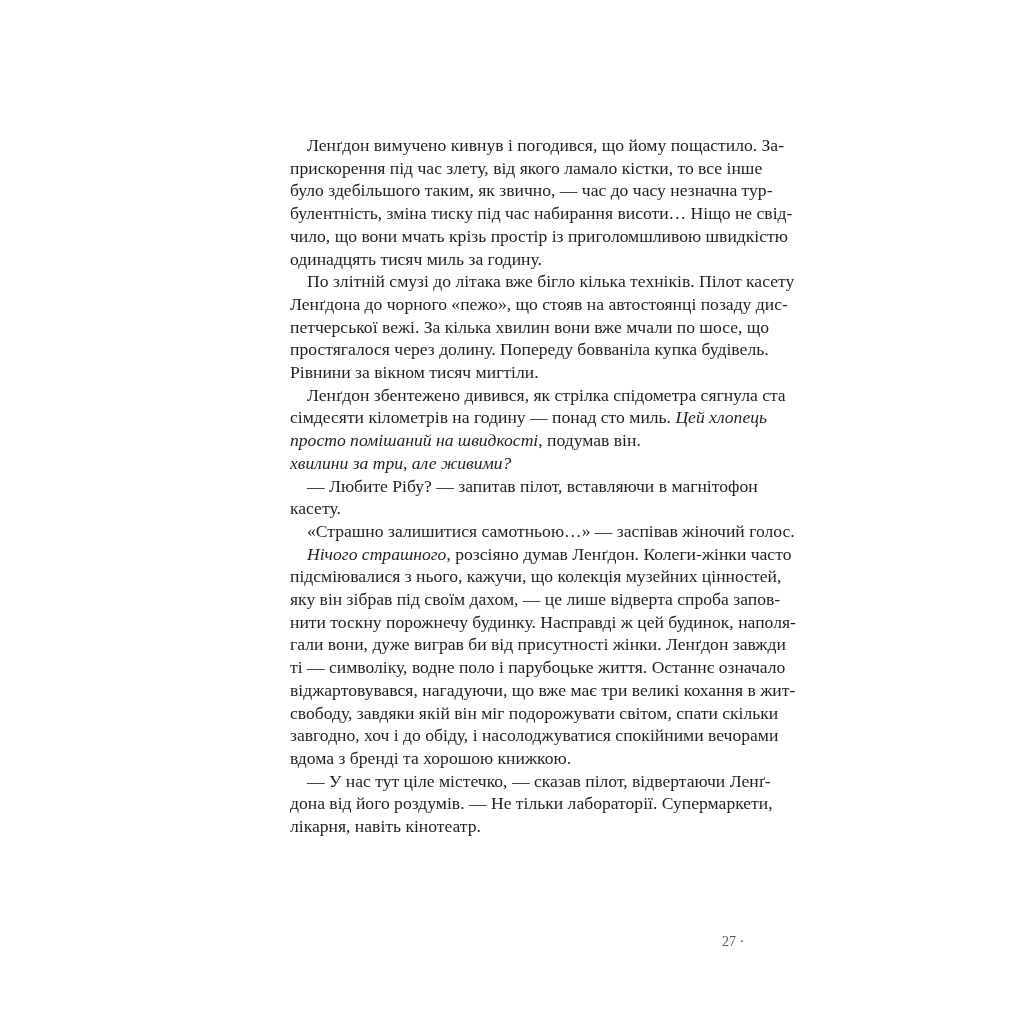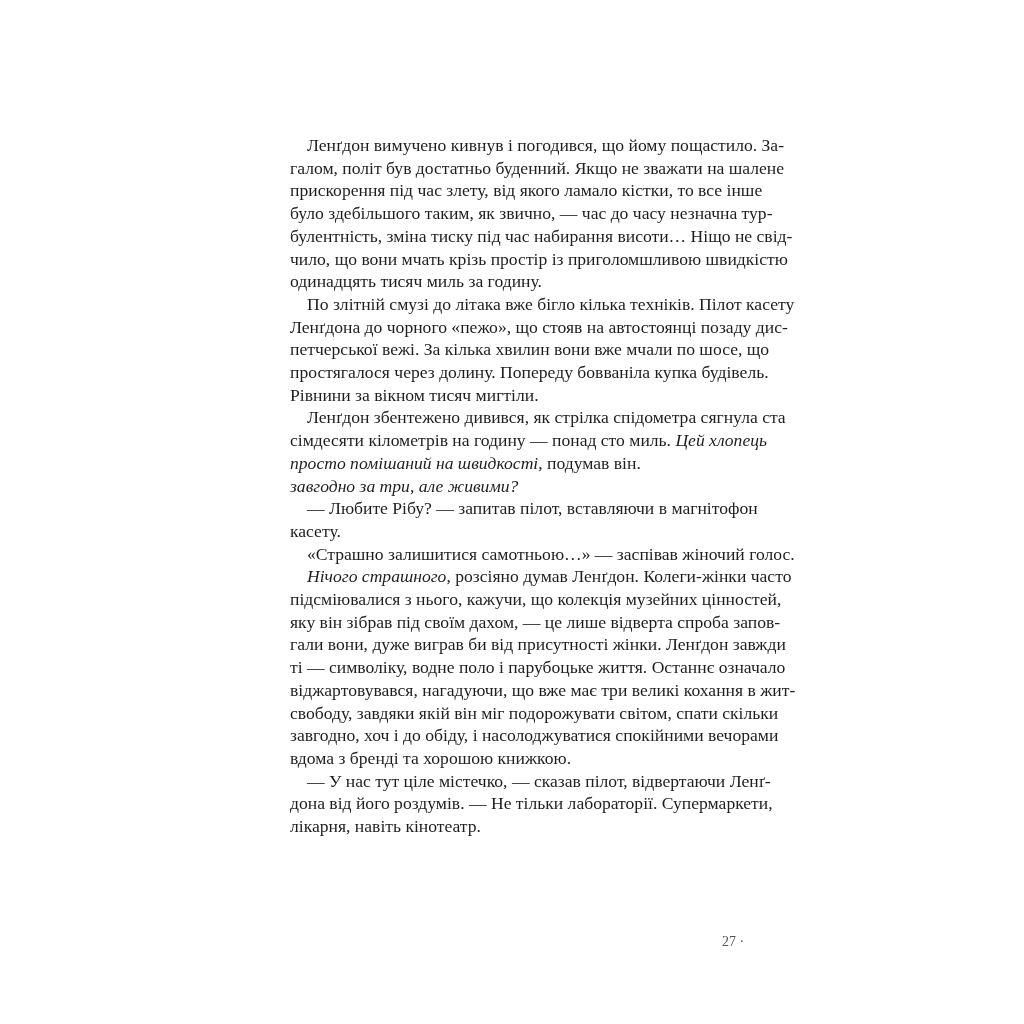--- a/index.html
+++ b/index.html
@@ -11,53 +11,53 @@
   .p .line.first { padding-left:17px; }
   i { font-style:italic; }
   .folio { position:absolute; left:722px; top:934px; font-family:"Liberation Serif","DejaVu Serif",serif; font-size:14px; color:#555; }
 </style>
 </head>
 <body>
 
 <div class="page" id="page">
     <div class="p">
       <span class="line first">Ленґдон вимучено кивнув і погодився, що йому пощастило. За-</span>
-      <span class="line">галом, політ був достатньо буденний. Якщо не зважати на шалене</span>
       <span class="line">прискорення під час злету, від якого ламало кістки, то все інше</span>
       <span class="line">було здебільшого таким, як звично, — час до часу незначна тур-</span>
       <span class="line">булентність, зміна тиску під час набирання висоти… Ніщо не свід-</span>
       <span class="line">чило, що вони мчать крізь простір із приголомшливою швидкістю</span>
       <span class="line last">одинадцять тисяч миль за годину.</span>
     </div>
     <div class="p">
       <span class="line first">По злітній смузі до літака вже бігло кілька техніків. Пілот касету</span>
       <span class="line">Ленґдона до чорного «пежо», що стояв на автостоянці позаду дис-</span>
       <span class="line">петчерської вежі. За кілька хвилин вони вже мчали по шосе, що</span>
       <span class="line">простягалося через долину. Попереду бовваніла купка будівель.</span>
       <span class="line last">Рівнини за вікном тисяч мигтіли.</span>
     </div>
     <div class="p">
       <span class="line first">Ленґдон збентежено дивився, як стрілка спідометра сягнула ста</span>
       <span class="line">сімдесяти кілометрів на годину — понад сто миль. <i>Цей хлопець</i></span>
       <span class="line last"><i>просто помішаний на швидкості</i>, подумав він.</span>
     </div>
     <div class="p">
-      <span class="line last"><i>завгодно за три, але живими?</i></span>
+      <span class="line last"><i>хвилини за три, але живими?</i></span>
     </div>
     <div class="p">
       <span class="line first">— Любите Рібу? — запитав пілот, вставляючи в магнітофон</span>
       <span class="line last">касету.</span>
     </div>
     <div class="p">
       <span class="line first last">«Страшно залишитися самотньою…» — заспівав жіночий голос.</span>
     </div>
     <div class="p">
       <span class="line first"><i>Нічого страшного</i>, розсіяно думав Ленґдон. Колеги-жінки часто</span>
       <span class="line">підсміювалися з нього, кажучи, що колекція музейних цінностей,</span>
       <span class="line">яку він зібрав під своїм дахом, — це лише відверта спроба запов-</span>
+      <span class="line">нити тоскну порожнечу будинку. Насправді ж цей будинок, наполя-</span>
       <span class="line">гали вони, дуже виграв би від присутності жінки. Ленґдон завжди</span>
       <span class="line">ті — символіку, водне поло і парубоцьке життя. Останнє означало</span>
       <span class="line">віджартовувався, нагадуючи, що вже має три великі кохання в жит-</span>
       <span class="line">свободу, завдяки якій він міг подорожувати світом, спати скільки</span>
       <span class="line">завгодно, хоч і до обіду, і насолоджуватися спокійними вечорами</span>
       <span class="line last">вдома з бренді та хорошою книжкою.</span>
     </div>
     <div class="p">
       <span class="line first">— У нас тут ціле містечко, — сказав пілот, відвертаючи Ленґ-</span>
       <span class="line">дона від його роздумів. — Не тільки лабораторії. Супермаркети,</span>

